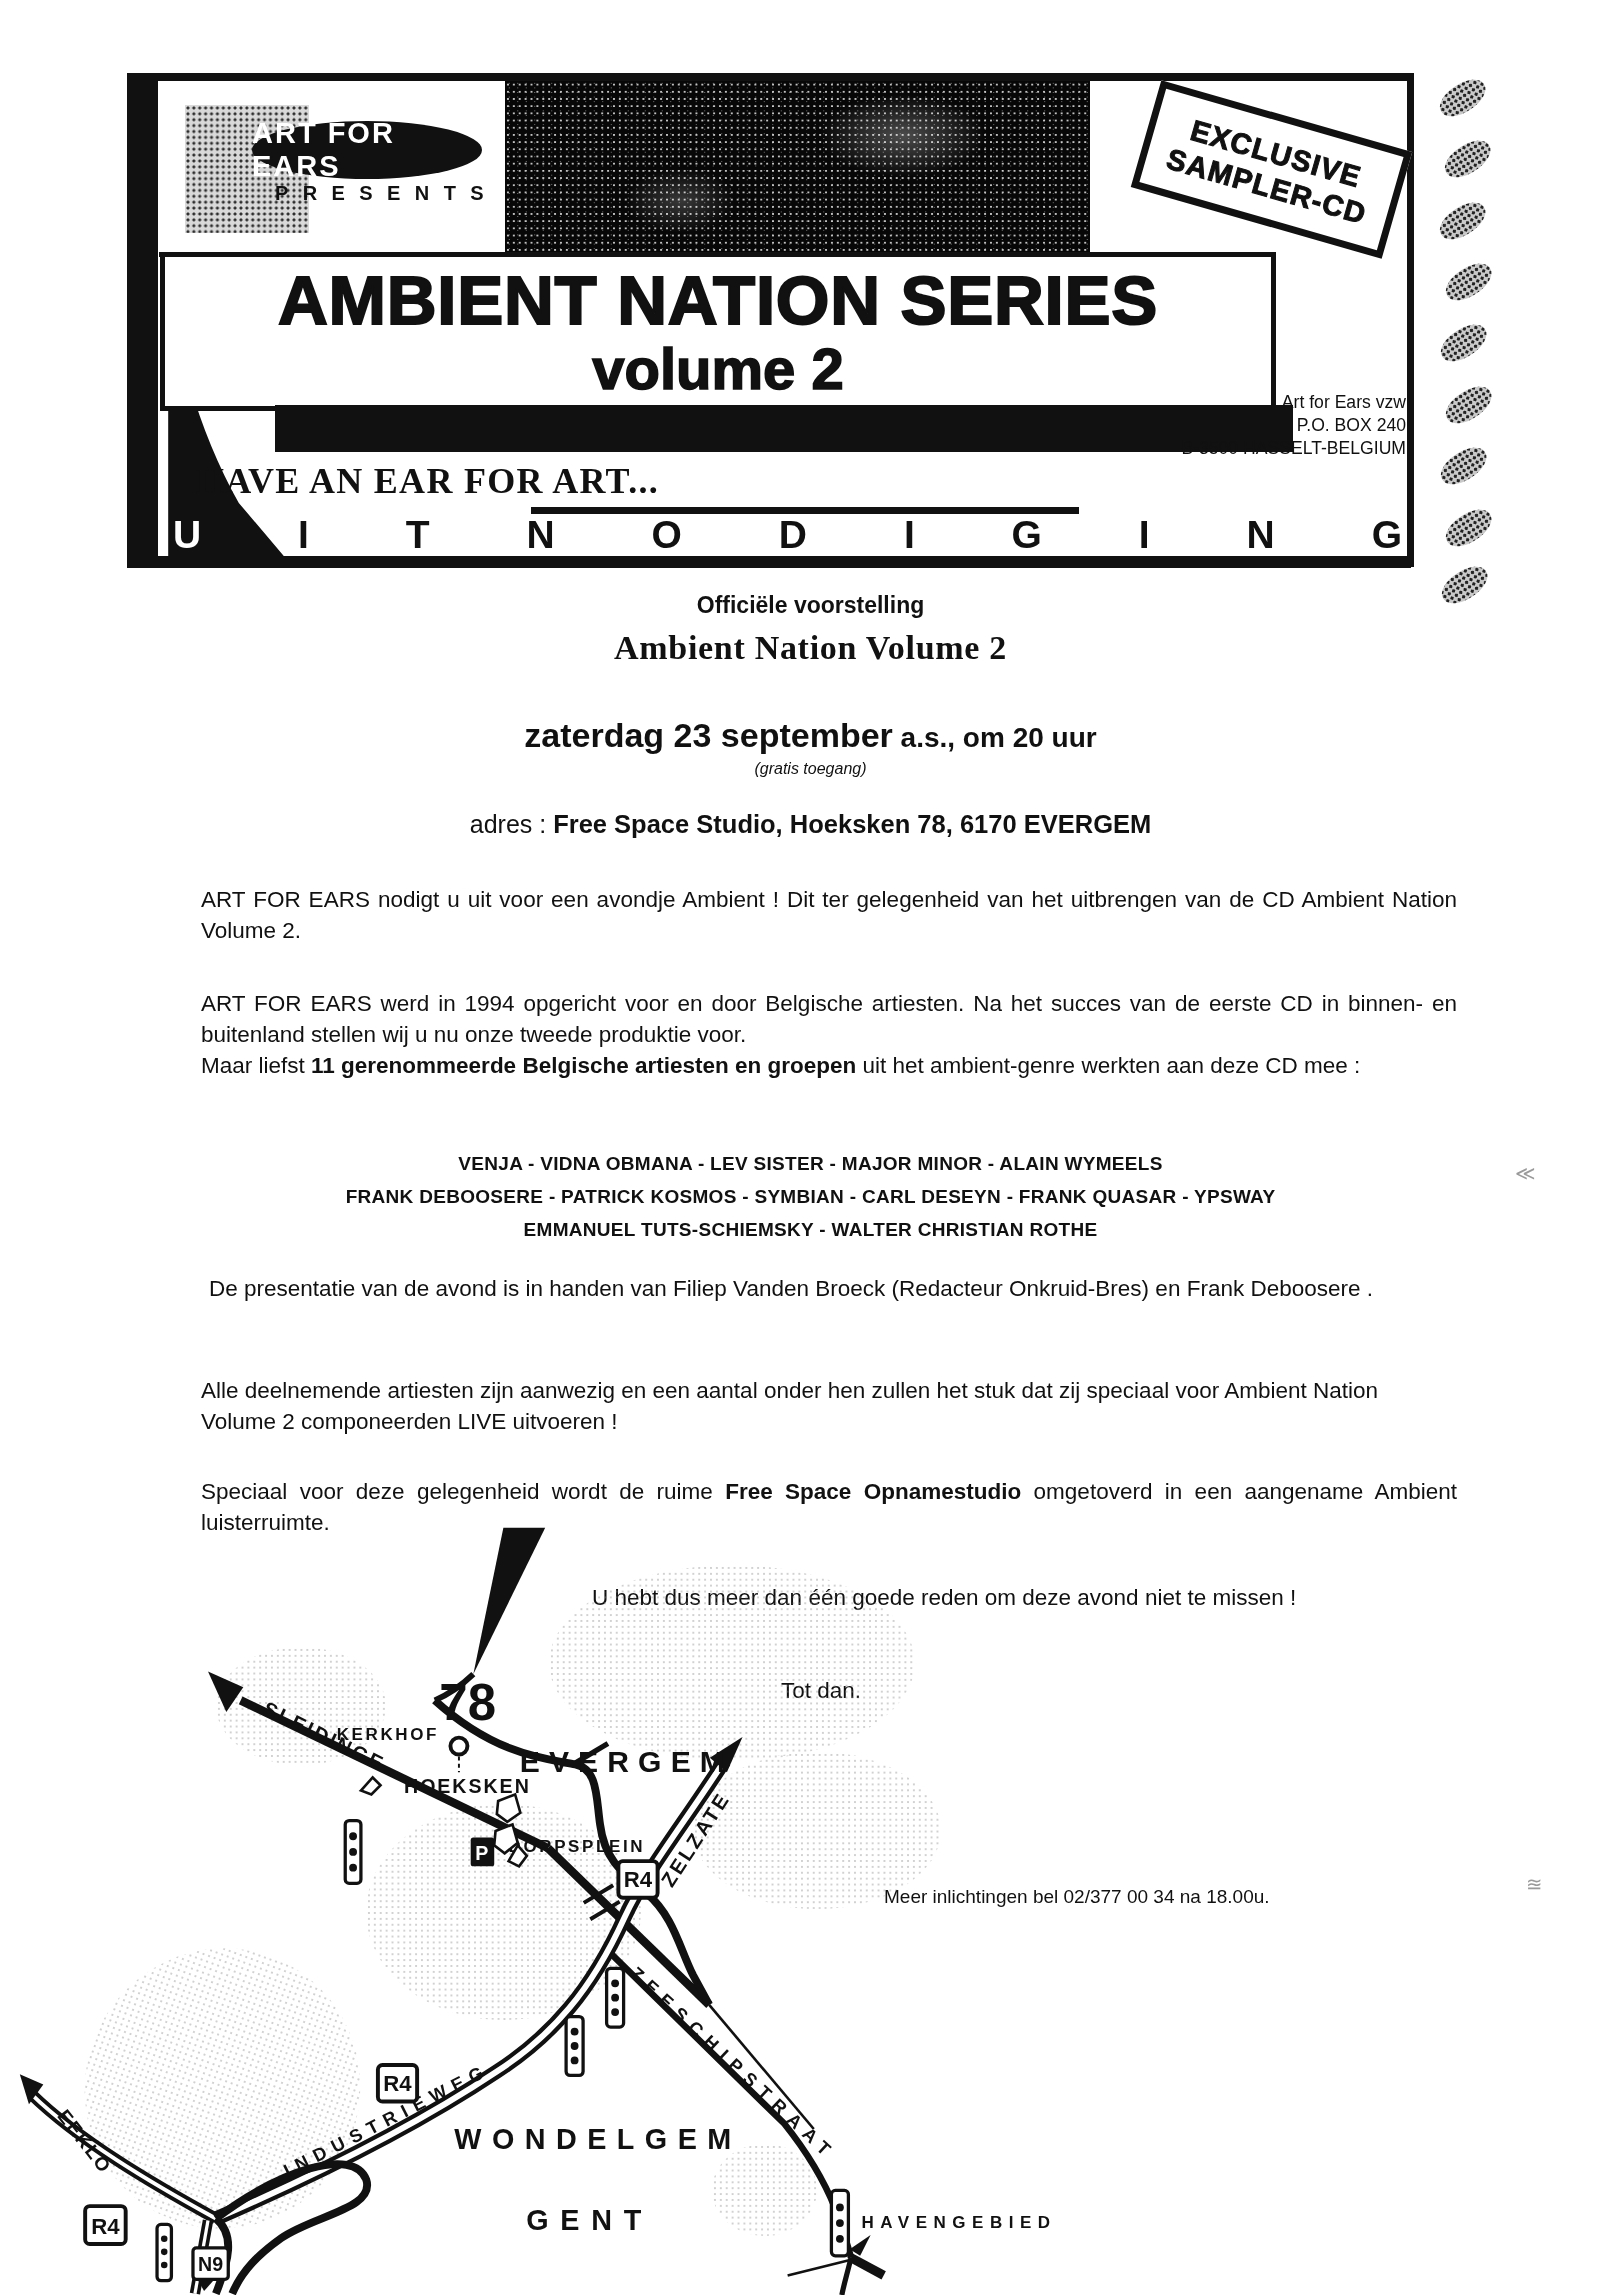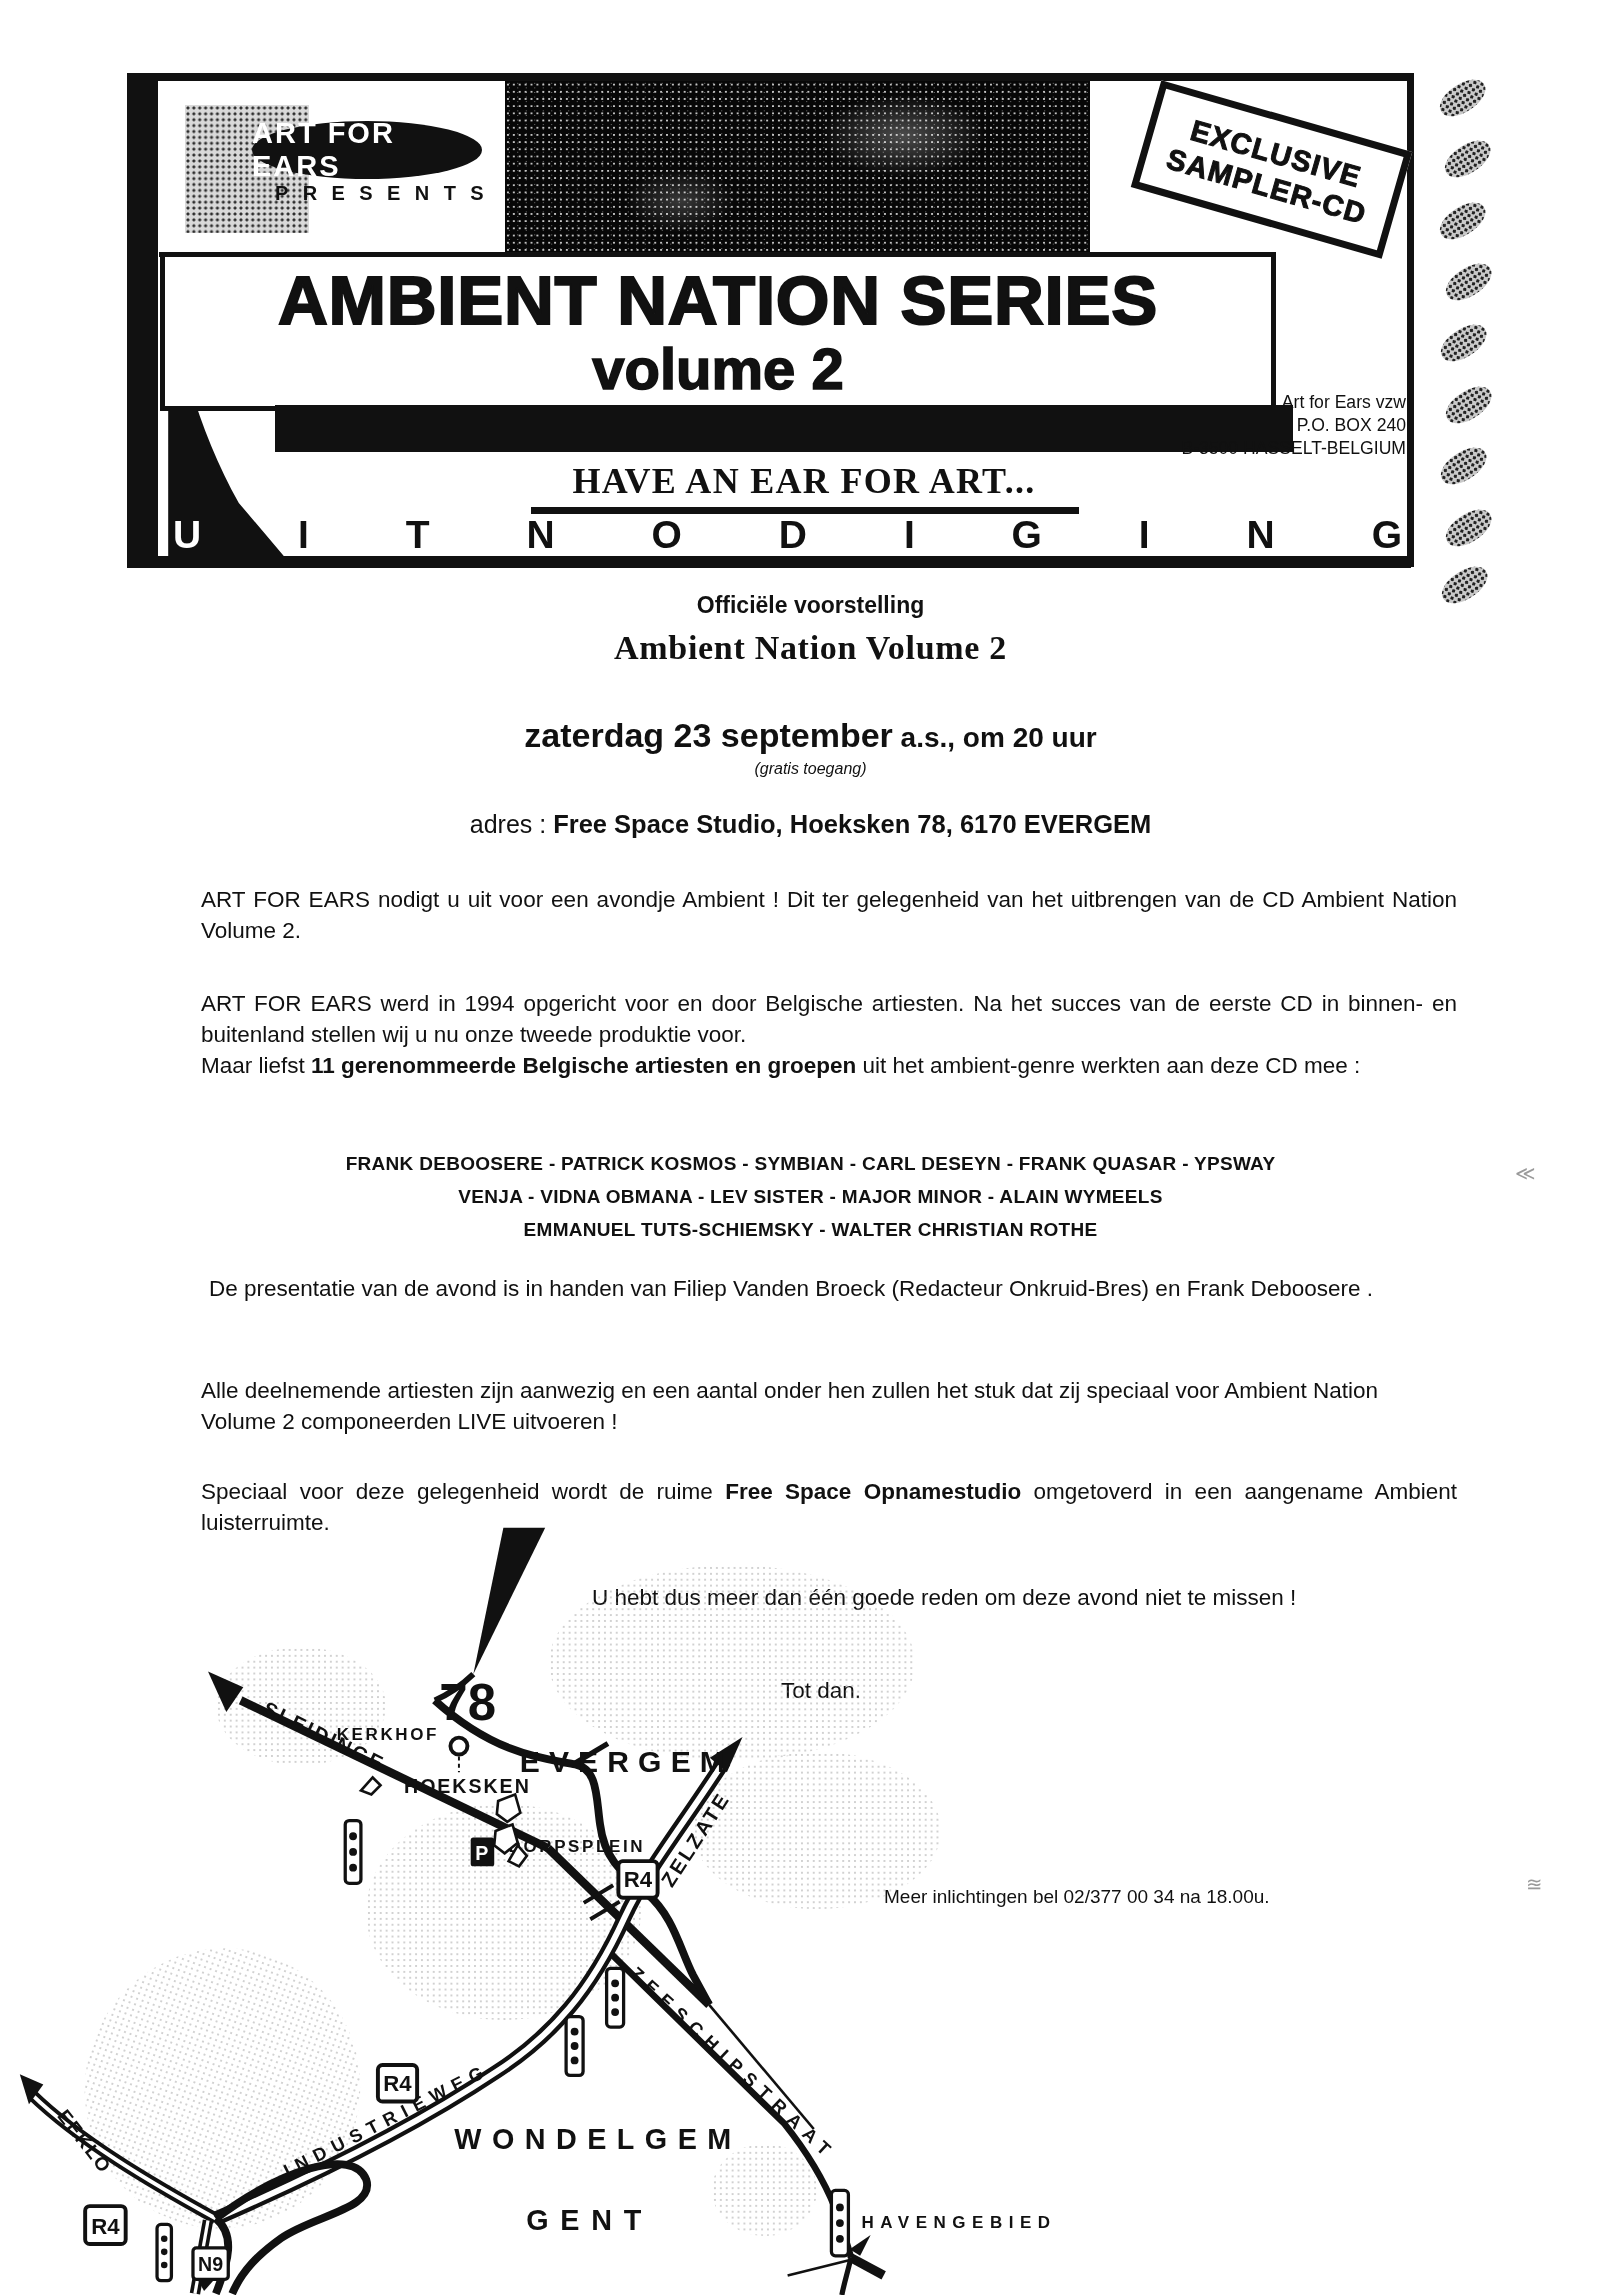--- a/index.html
+++ b/index.html
@@ -30,21 +30,21 @@
       transform:rotate(16deg);display:flex;flex-direction:column;align-items:center;justify-content:center;}
   .stamp-line{font-size:29px;font-weight:bold;letter-spacing:1.3px;line-height:34px;
       -webkit-text-stroke:1px #111;}
   #banner{left:160px;top:252px;width:1106px;height:149px;background:#fff;border:5.9px solid #111;
       display:flex;flex-direction:column;align-items:center;justify-content:center;}
   #banner-line1{font-size:69px;font-weight:bold;letter-spacing:0.7px;line-height:73px;
       -webkit-text-stroke:2px #111;}
   #banner-line2{font-size:58px;font-weight:bold;line-height:63px;-webkit-text-stroke:1.6px #111;}
   #black-band{left:275px;top:405px;width:1018px;height:47px;background:#111;}
   #address{left:948px;top:391px;width:458px;text-align:right;font-size:17.6px;line-height:23px;}
-  #tagline{left:196px;top:460px;width:1216px;text-align:center;
+  #tagline{left:196px;top:460px;width:1216px;text-align:left;
       font-family:"Liberation Serif",serif;font-weight:bold;font-size:36px;letter-spacing:1.3px;}
   #tagline-rule{left:531px;top:507px;width:548px;height:6.5px;background:#111;}
   #uitnodiging{left:173px;top:515px;width:1229px;height:41px;display:flex;justify-content:space-between;
       font-size:39px;font-weight:bold;line-height:39px;}
   #uitnodiging .u-white{color:#fff;position:relative;z-index:4;}
   #header-bottombar{left:127px;top:556px;width:1284px;height:11.8px;background:#111;}
   .blob{width:51px;height:27.5px;border-radius:50%;background-color:#c9c9c9;
       background-image:radial-gradient(circle,#222 38%,transparent 44%);background-size:5.2px 5.2px;
       transform:rotate(-33deg);}
 
@@ -163,22 +163,22 @@
   <div class="abs para" id="p1">
     <span>ART FOR EARS</span><span> nodigt u uit voor een avondje Ambient ! Dit ter gelegenheid van het uitbrengen van de CD Ambient Nation Volume 2.</span>
   </div>
 
   <div class="abs para" id="p2">
     <span>ART FOR EARS werd in 1994 opgericht voor en door Belgische artiesten. Na het succes van de eerste CD in binnen- en buitenland stellen wij u nu onze tweede produktie voor.</span><br>
     <span>Maar liefst </span><b>11 gerenommeerde Belgische artiesten en groepen</b><span> uit het ambient-genre werkten aan deze CD mee :</span>
   </div>
 
   <div class="abs" id="artists">
+    <div>VENJA - VIDNA OBMANA - LEV SISTER - MAJOR MINOR - ALAIN WYMEELS</div>
     <div>FRANK DEBOOSERE - PATRICK KOSMOS - SYMBIAN - CARL DESEYN - FRANK QUASAR - YPSWAY</div>
-    <div>VENJA - VIDNA OBMANA - LEV SISTER - MAJOR MINOR - ALAIN WYMEELS</div>
     <div>EMMANUEL TUTS-SCHIEMSKY - WALTER CHRISTIAN ROTHE</div>
   </div>
 
   <div class="abs para nj" id="p3">De presentatie van de avond is in handen van Filiep Vanden Broeck (Redacteur Onkruid-Bres) en Frank Deboosere .</div>
   <div class="abs para nj" id="p4">Alle deelnemende artiesten zijn aanwezig en een aantal onder hen zullen het stuk dat zij speciaal voor Ambient Nation Volume 2 componeerden LIVE uitvoeren !</div>
   <div class="abs para" id="p5">
     <span>Speciaal voor deze gelegenheid wordt de ruime </span><b>Free Space Opnamestudio</b><span> omgetoverd in een aangename Ambient luisterruimte.</span>
   </div>
 
   <div class="abs" id="closing1">U hebt dus meer dan één goede reden om deze avond niet te missen !</div>

